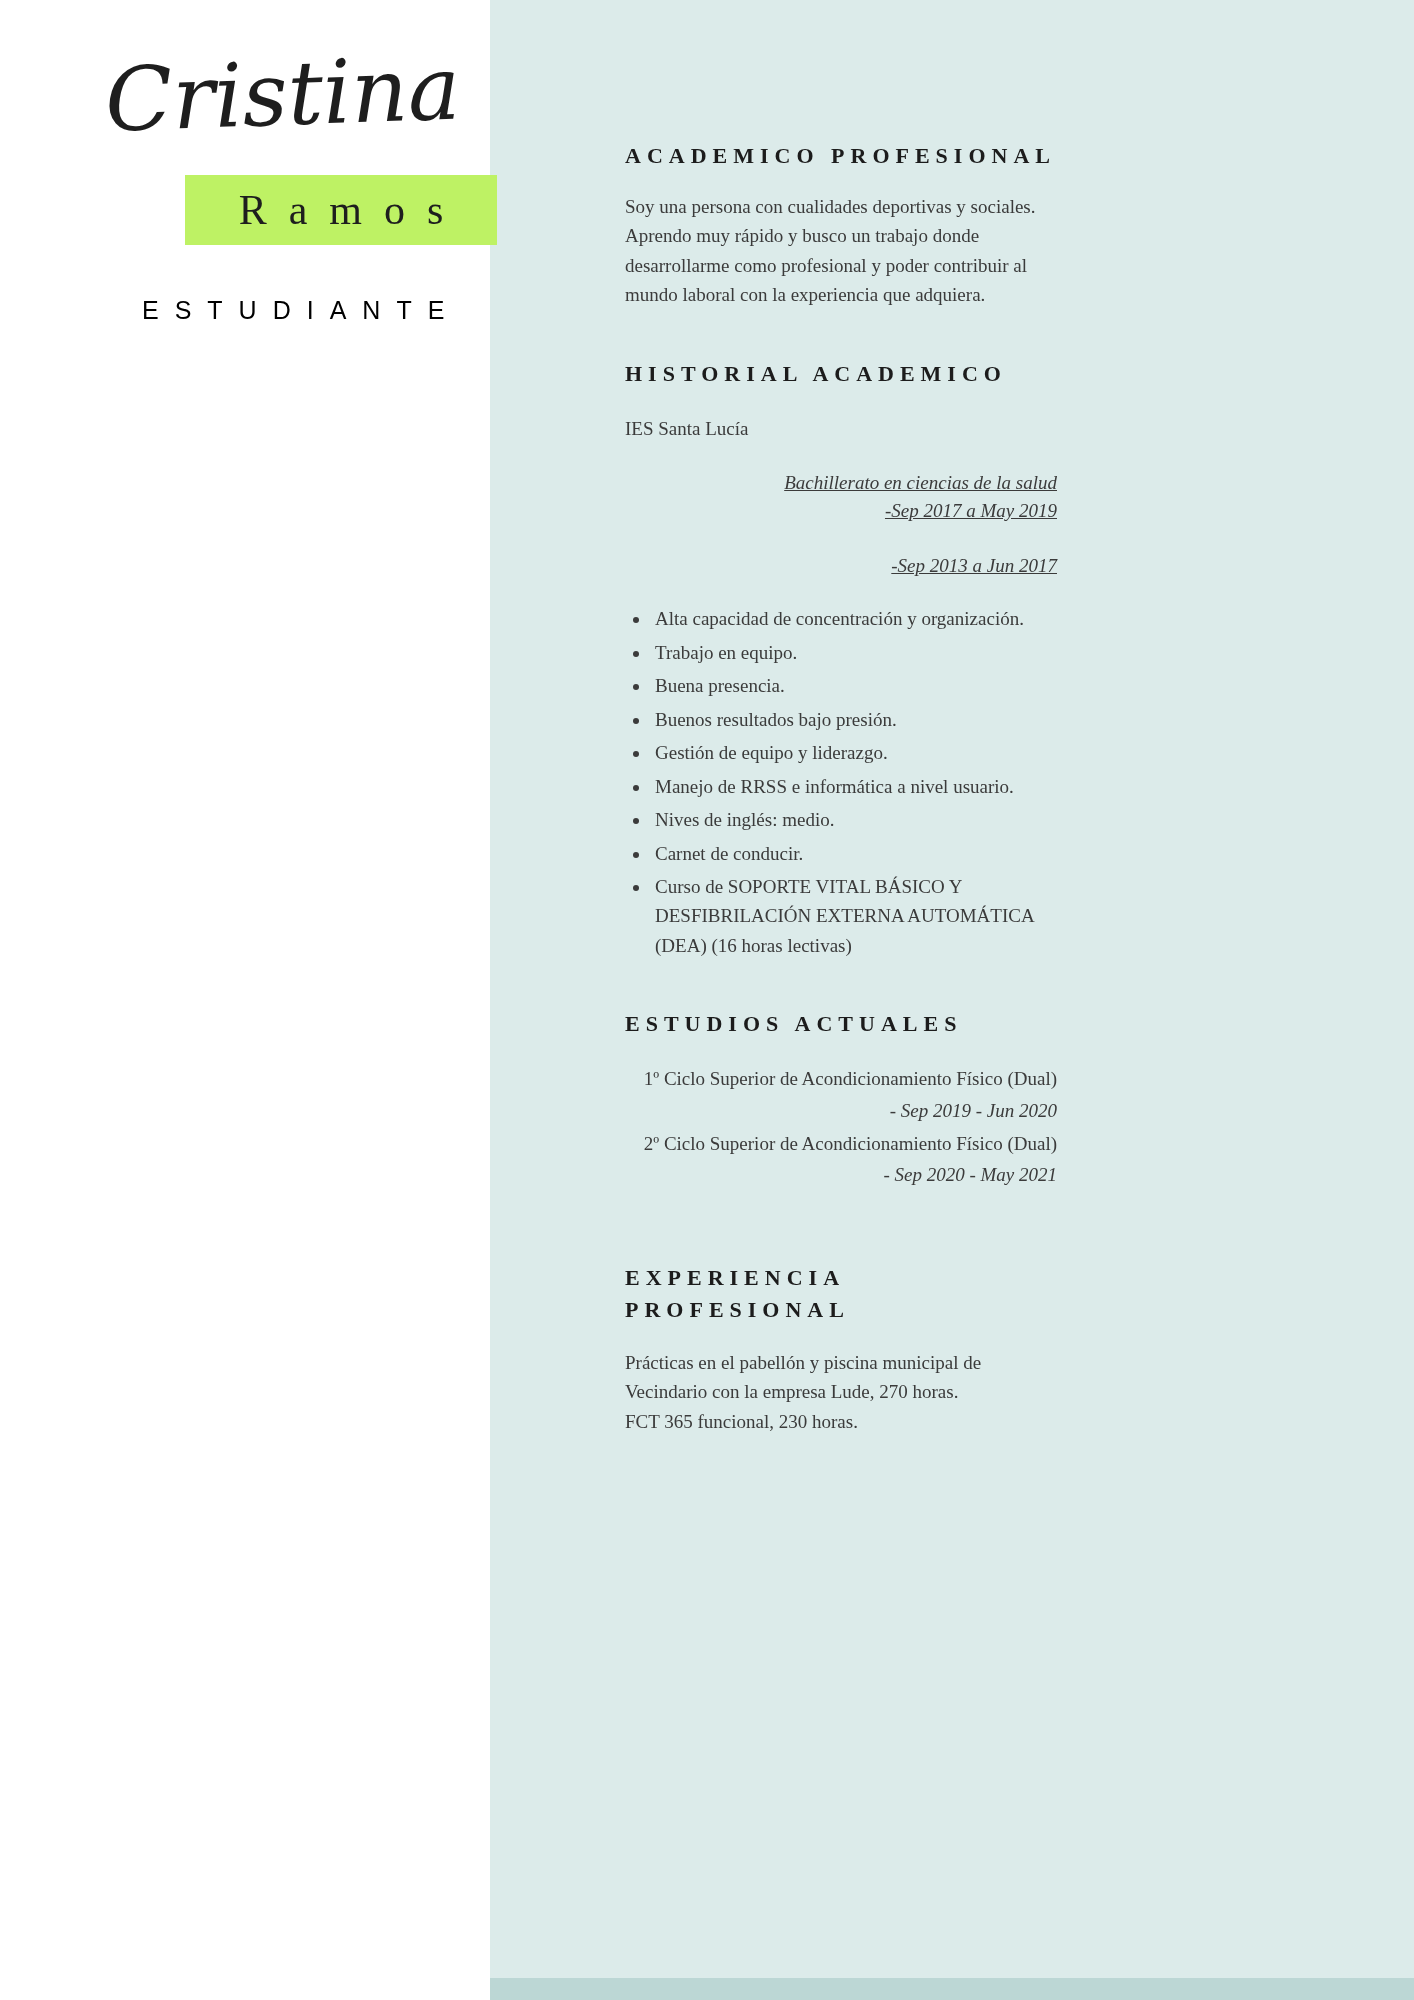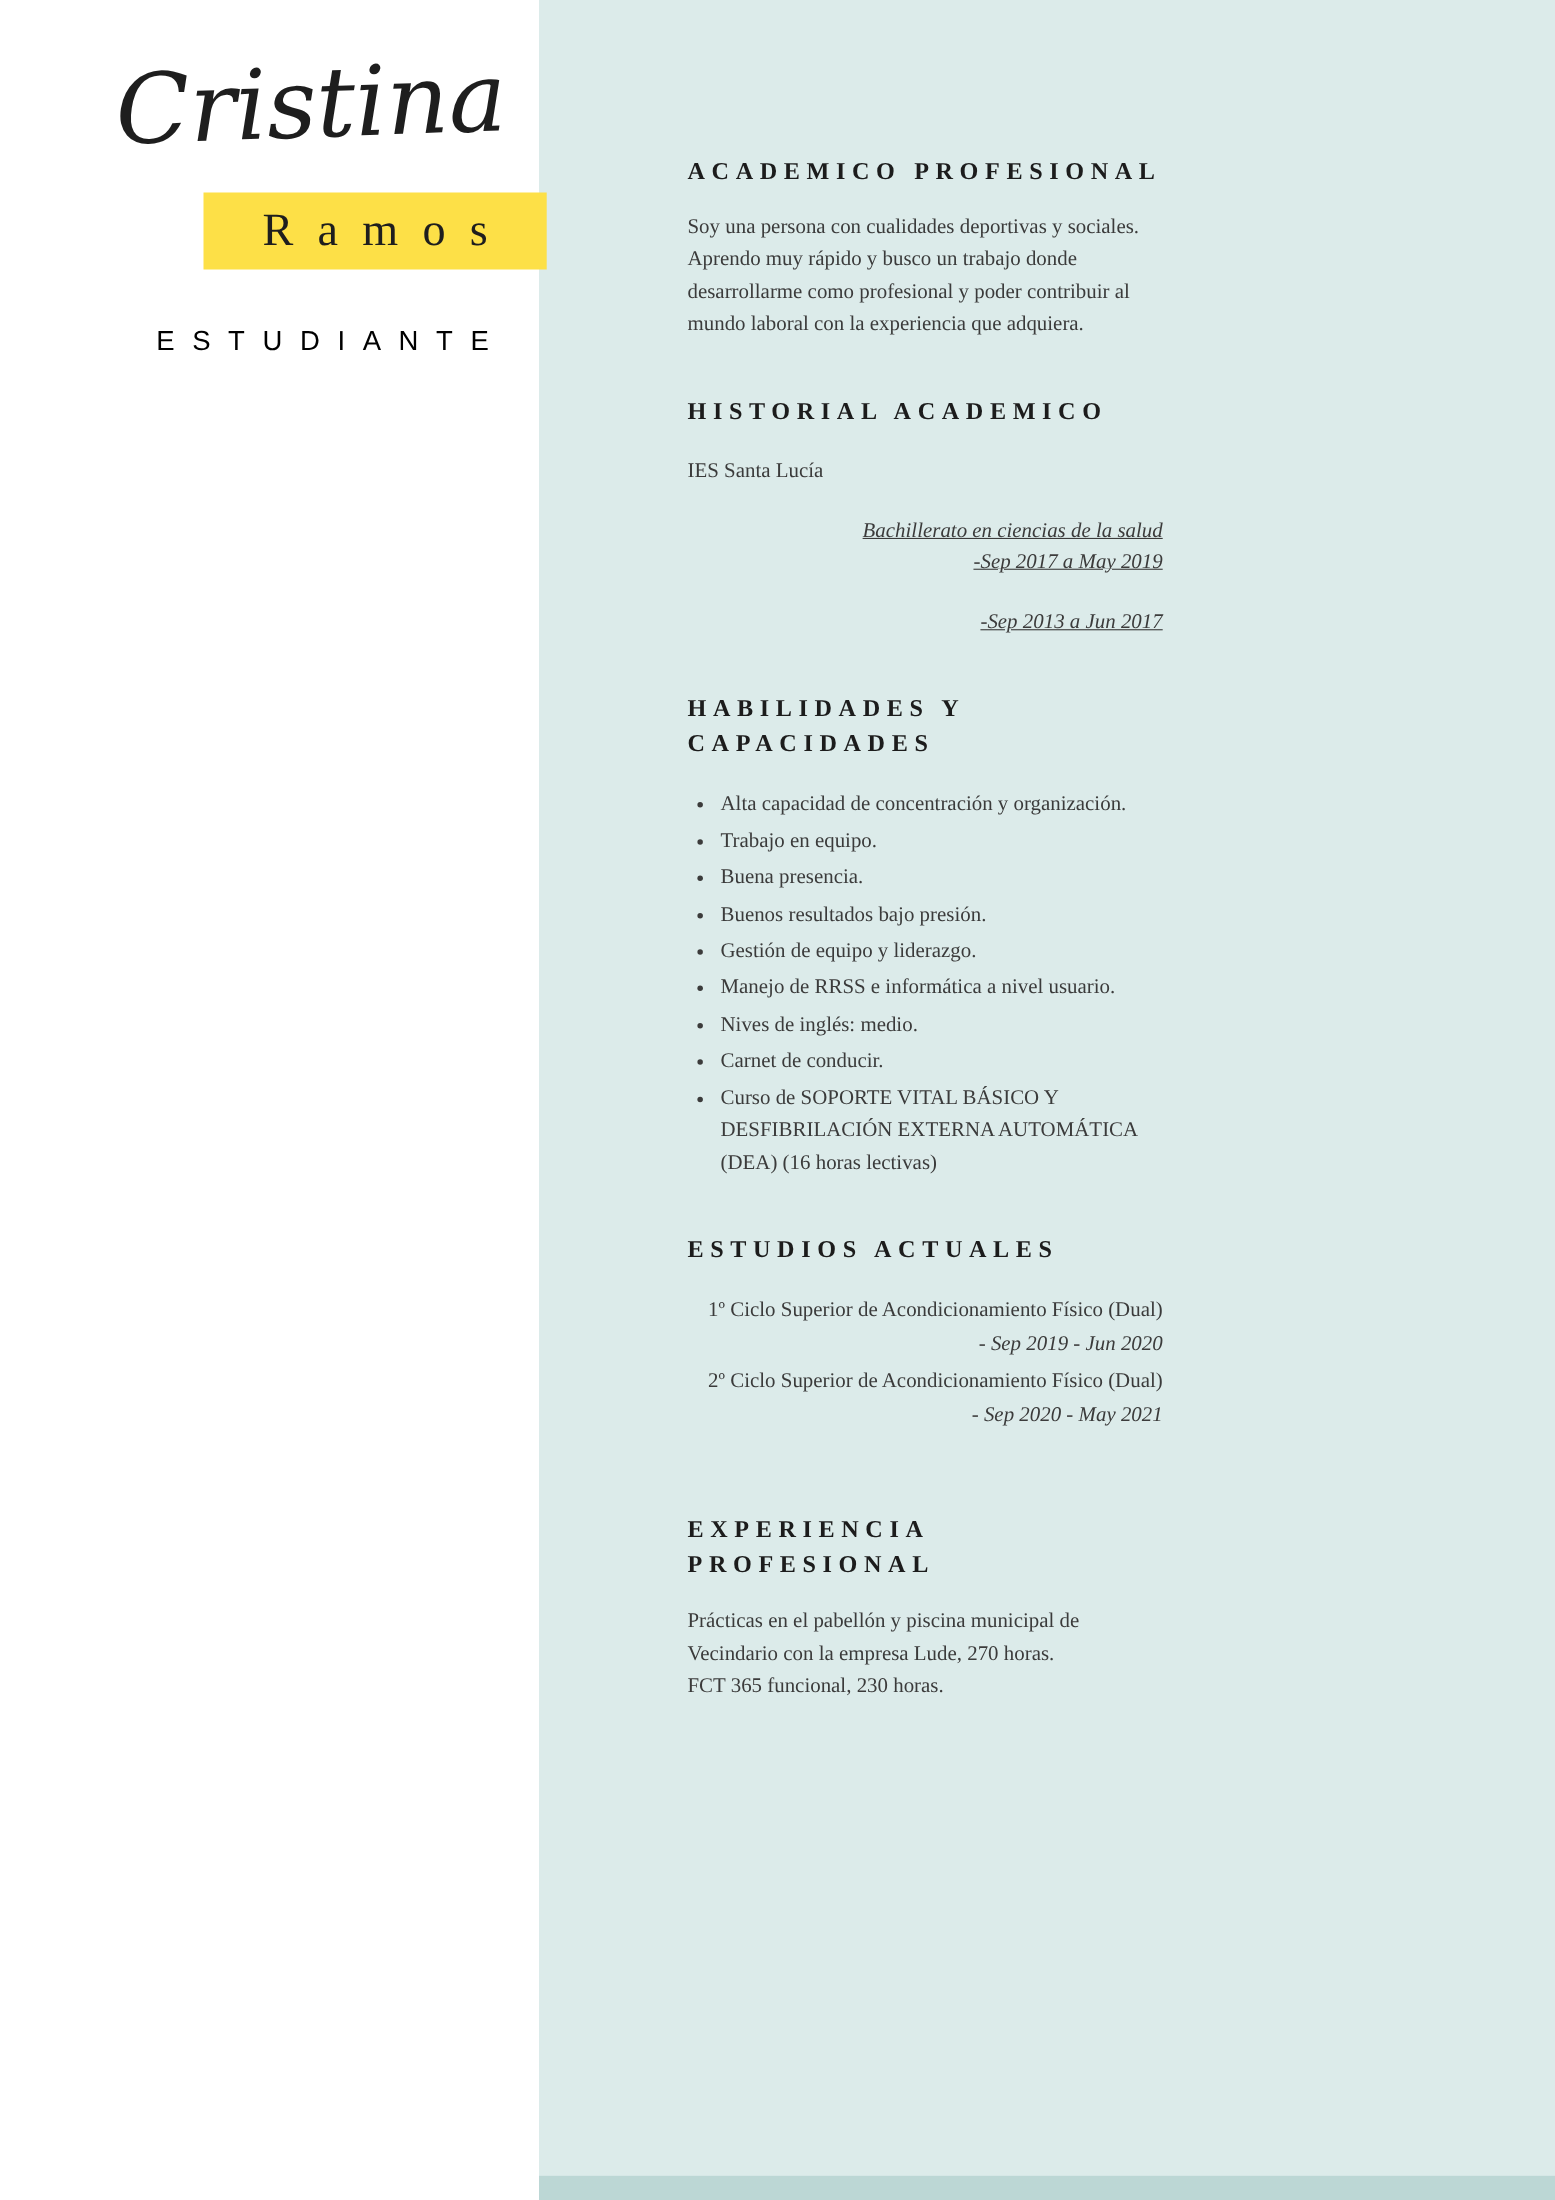--- a/index.html
+++ b/index.html
@@ -23,21 +23,21 @@
   .first-name{
     position:absolute;left:105px;top:42px;width:330px;
     font-family:"DejaVu Serif", serif;
     font-style:italic;
     font-size:88px;line-height:1.2;
     color:#1e1e1e;
     transform:rotate(-2deg);
   }
   .name-band{
     position:absolute;left:185px;top:175px;width:312px;height:70px;
-    background:#fde047;
+    background:#bef264;
     display:flex;align-items:center;justify-content:center;
   }
   .last-name{
     font-family:"Liberation Serif", serif;
     font-size:42px;color:#1e1e1e;
     letter-spacing:22px;
     text-indent:22px; 
     white-space:nowrap;
   }
   .subtitle{
@@ -112,21 +112,20 @@
 
     <div class="edu-entry">
       <p class="edu-line"><span class="u-italic">Bachillerato en ciencias de la salud</span></p>
       <p class="edu-line"><span class="u-italic">-Sep 2017 a May 2019</span></p>
     </div>
 
     <div class="edu-entry">
       <p class="edu-line"><span class="u-italic">-Sep 2013 a Jun 2017</span></p>
     </div>
 
-    <h2 class="section-title mt-section">HABILIDADES Y CAPACIDADES</h2>
     <ul class="skills-list">
       <li>Alta capacidad de concentración y organización.</li>
       <li>Trabajo en equipo.</li>
       <li>Buena presencia.</li>
       <li>Buenos resultados bajo presión.</li>
       <li>Gestión de equipo y liderazgo.</li>
       <li>Manejo de RRSS e informática a nivel usuario.</li>
       <li>Nives de inglés: medio.</li>
       <li>Carnet de conducir.</li>
       <li>Curso de SOPORTE VITAL BÁSICO Y DESFIBRILACIÓN EXTERNA AUTOMÁTICA (DEA) (16 horas lectivas)</li>

